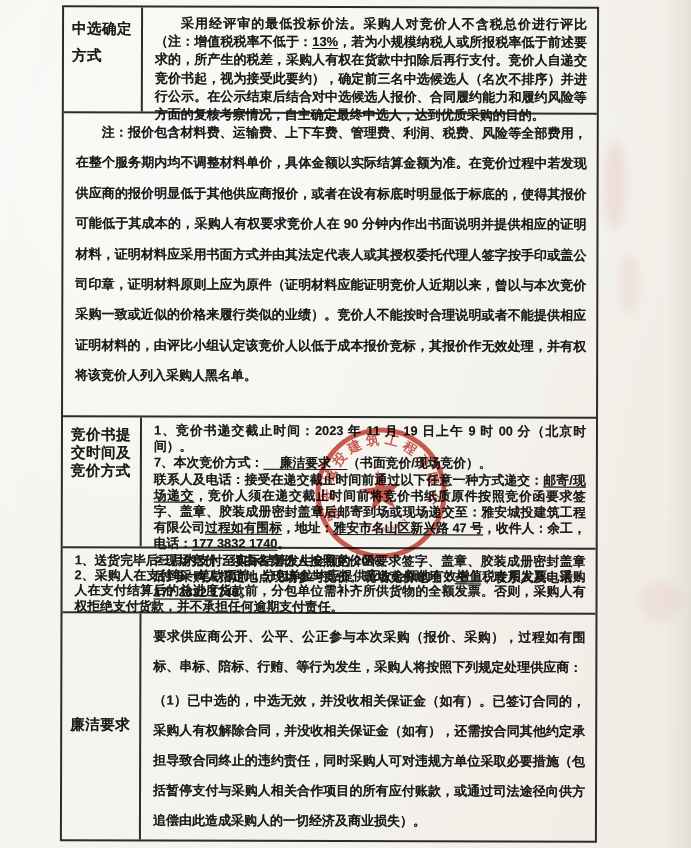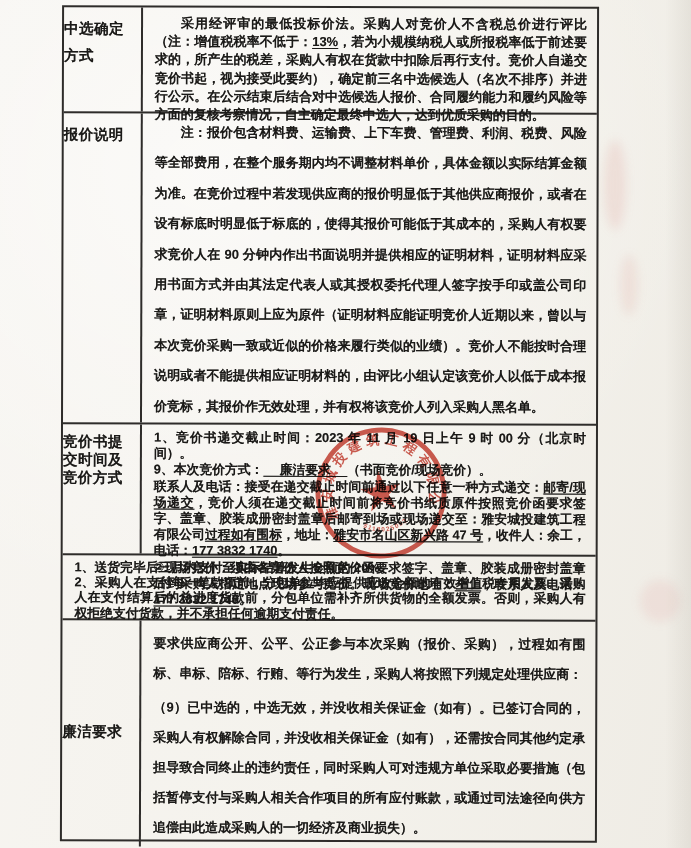--- a/index.html
+++ b/index.html
@@ -24,21 +24,21 @@
     display:flex;flex-direction:column;
     transform:rotate(0.15deg);
     color:#1b1a18;
   }
   .row{display:flex;border-bottom:2px solid #2e2c2a;box-sizing:border-box;}
   .row:last-child{border-bottom:none;flex:1;}
   .cell-label{
     width:79px;flex:0 0 79px;box-sizing:border-box;
     border-right:2px solid #2e2c2a;
     font-weight:700;font-size:14.5px;line-height:27px;
-    padding:8px 4px 4px 0;letter-spacing:0.5px;
+    padding:8px 4px 4px 8px;letter-spacing:0.5px;
     text-shadow:0 0 0.4px rgba(0,0,0,0.45);
   }
   .cell-content{
     flex:1;box-sizing:border-box;
     padding:5px 10px 4px 12px;
     font-weight:700;text-align:justify;
     text-shadow:0 0 0.4px rgba(0,0,0,0.45);
   }
   .para{margin:0;padding:0;}
   .indent{text-indent:2em;}
@@ -79,48 +79,47 @@
 <div class="doc-table">
 
   <div class="row r1">
     <div class="cell-label">中选确定方式</div>
     <div class="cell-content">
         <p class="para indent"><span>采用经评审的最低投标价法。采购人对竞价人不含税总价进行评比（注：增值税税率不低于：</span><span class="u">13%</span><span>，若为小规模纳税人或所报税率低于前述要求的，所产生的税差，采购人有权在货款中扣除后再行支付。竞价人自递交竞价书起，视为接受此要约），确定前三名中选候选人（名次不排序）并进行公示。在公示结束后结合对中选候选人报价、合同履约能力和履约风险等方面的复核考察情况，自主确定最终中选人，达到优质采购的目的。</span></p>
       </div>
   </div>
 
   <div class="row r2">
-    <div class="cell-label">报价说明</div>
     <div class="cell-content">
         <p class="para indent"><span>注：报价包含材料费、运输费、上下车费、管理费、利润、税费、风险等全部费用，在整个服务期内均不调整材料单价，具体金额以实际结算金额为准。在竞价过程中若发现供应商的报价明显低于其他供应商报价，或者在设有标底时明显低于标底的，使得其报价可能低于其成本的，采购人有权要求竞价人在 90 分钟内作出书面说明并提供相应的证明材料，证明材料应采用书面方式并由其法定代表人或其授权委托代理人签字按手印或盖公司印章，证明材料原则上应为原件（证明材料应能证明竞价人近期以来，曾以与本次竞价采购一致或近似的价格来履行类似的业绩）。竞价人不能按时合理说明或者不能提供相应证明材料的，由评比小组认定该竞价人以低于成本报价竞标，其报价作无效处理，并有权将该竞价人列入采购人黑名单。</span></p>
       </div>
   </div>
 
   <div class="row r3">
     <div class="cell-label">竞价书提交时间及竞价方式</div>
     <div class="cell-content">
         <p class="para"><span>1、竞价书递交截止时间：2023 年 11 月 19 日上午 9 时 00 分（北京时间）。</span></p>
-        <p class="para"><span>9、本次竞价方式：</span><span class="u">　 廉洁要求 　</span><span>（书面竞价/现场竞价）。</span></p>
+        <p class="para"><span>7、本次竞价方式：</span><span class="u">　 廉洁要求 　</span><span>（书面竞价/现场竞价）。</span></p>
         <p class="para"><span>联系人及电话：接受在递交截止时间前通过以下任意一种方式递交：</span><span class="u">邮寄/现场递交</span><span>，竞价人须在递交截止时间前将竞价书纸质原件按照竞价函要求签字、盖章、胶装成册密封盖章后邮寄到场或现场递交至：雅安城投建筑工程有限公司</span><span class="u">过程如有围标</span><span>，地址：</span><span class="u">雅安市名山区新兴路 47 号</span><span>，收件人：余工，电话：</span><span class="u">177 3832 1740</span><span>。</span></p>
         <p class="para"><span>②现场竞价：须由各竞价人按照竞价函要求签字、盖章、胶装成册密封盖章后到采购人指定地点现场参与竞价。现场竞价地址：</span><span class="u">仝上</span><span>，联系人及电话：</span><span class="u">177 3832 1740</span><span>。</span></p>
       </div>
   </div>
 
   <div class="row r4">
     <div class="cell-content">
         <p class="para"><span>1、送货完毕后三月内支付至实际结算发生金额的 20%。</span></p>
         <p class="para"><span>2、采购人在支付每一笔款项前，分包单位均应提供应收金额的有效增值税专用发票。采购人在支付结算后的总进度货款前，分包单位需补齐所供货物的全额发票。否则，采购人有权拒绝支付货款，并不承担任何逾期支付责任。</span></p>
       </div>
   </div>
 
   <div class="row r5">
     <div class="cell-label">廉洁要求</div>
     <div class="cell-content">
         <p class="para"><span>要求供应商公开、公平、公正参与本次采购（报价、采购），过程如有围标、串标、陪标、行贿、等行为发生，采购人将按照下列规定处理供应商：</span></p>
-        <p class="para"><span>（9）已中选的，中选无效，并没收相关保证金（如有）。已签订合同的，采购人有权解除合同，并没收相关保证金（如有），还需按合同其他约定承担导致合同终止的违约责任，同时采购人可对违规方单位采取必要措施（包括暂停支付与采购人相关合作项目的所有应付账款，或通过司法途径向供方追偿由此造成采购人的一切经济及商业损失）。</span></p>
+        <p class="para"><span>（1）已中选的，中选无效，并没收相关保证金（如有）。已签订合同的，采购人有权解除合同，并没收相关保证金（如有），还需按合同其他约定承担导致合同终止的违约责任，同时采购人可对违规方单位采取必要措施（包括暂停支付与采购人相关合作项目的所有应付账款，或通过司法途径向供方追偿由此造成采购人的一切经济及商业损失）。</span></p>
       </div>
   </div>
 
 </div>
 
 <svg class="stamp" viewBox="0 0 200 200" xmlns="http://www.w3.org/2000/svg">
   <defs>
     <path id="arc-top" d="M 36.6 129.6 A 70 70 0 1 1 163.4 129.6" fill="none"></path>
     <path id="arc-bottom" d="M 64.6 142.1 A 55 55 0 0 0 135.4 142.1" fill="none"></path>
   </defs>

